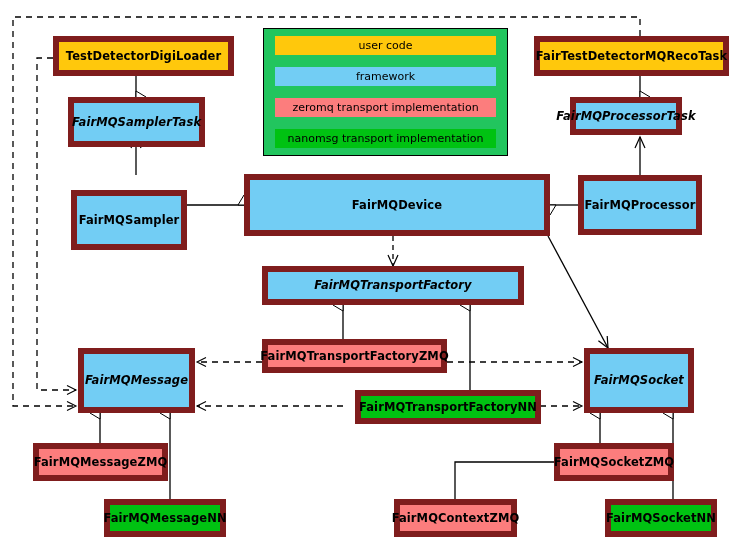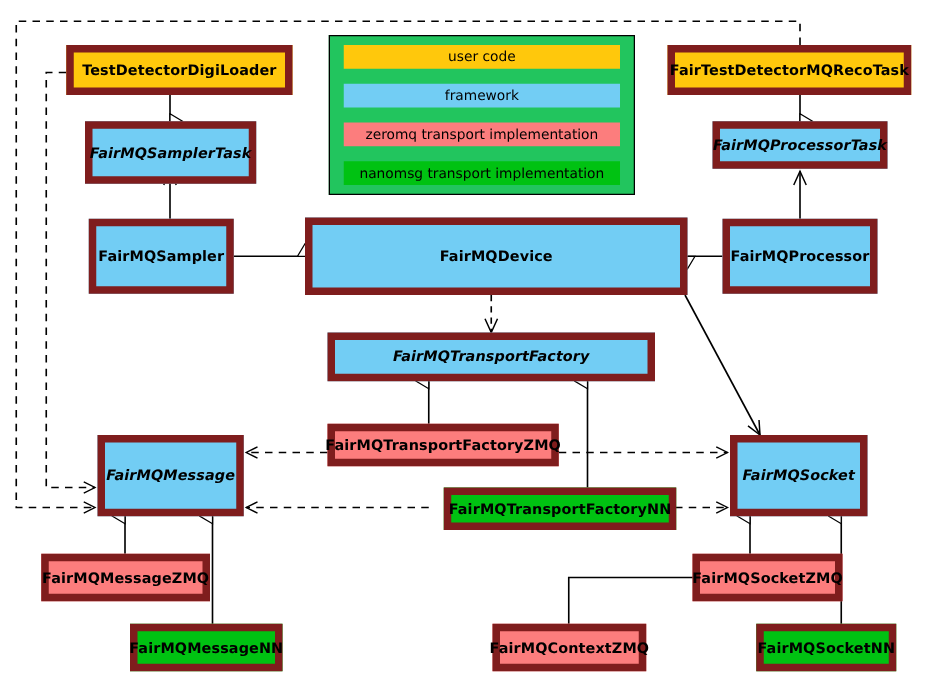--- a/index.html
+++ b/index.html
@@ -146,22 +146,22 @@
       <span>zeromq transport implementation</span>
     </div>
     <div class="legend-row c-nn">
       <span>nanomsg transport implementation</span>
     </div>
   </div>
 
   <div class="node c-user" style="left: 53px; top: 36px; width: 181px; height: 40px;">TestDetectorDigiLoader</div>
   <div class="node c-user" style="left: 534px; top: 36px; width: 195px; height: 40px;">FairTestDetectorMQRecoTask</div>
   <div class="node c-framework abstract" style="left: 68px; top: 97px; width: 137px; height: 50px;">FairMQSamplerTask</div>
-  <div class="node c-framework abstract" style="left: 570px; top: 97px; width: 140px; height: 38px;">FairMQProcessorTask</div>
-  <div class="node c-framework" style="left: 71px; top: 175px; width: 116px; height: 60px;">FairMQSampler</div>
+  <div class="node c-framework abstract" style="left: 570px; top: 97px; width: 112px; height: 38px;">FairMQProcessorTask</div>
+  <div class="node c-framework" style="left: 71px; top: 190px; width: 116px; height: 60px;">FairMQSampler</div>
   <div class="node c-framework" style="left: 244px; top: 174px; width: 306px; height: 62px;">FairMQDevice</div>
   <div class="node c-framework" style="left: 578px; top: 175px; width: 124px; height: 60px;">FairMQProcessor</div>
   <div class="node c-framework abstract" style="left: 262px; top: 266px; width: 262px; height: 39px;">FairMQTransportFactory</div>
   <div class="node c-zmq" style="left: 262px; top: 339px; width: 185px; height: 34px;">FairMQTransportFactoryZMQ</div>
   <div class="node c-nn" style="left: 343px; top: 390px; width: 186px; height: 34px; margin-left: 12px;">FairMQTransportFactoryNN</div>
   <div class="node c-framework abstract" style="left: 78px; top: 348px; width: 117px; height: 65px;">FairMQMessage</div>
   <div class="node c-framework abstract" style="left: 584px; top: 348px; width: 110px; height: 65px;">FairMQSocket</div>
   <div class="node c-zmq" style="left: 33px; top: 443px; width: 135px; height: 38px;">FairMQMessageZMQ</div>
   <div class="node c-nn" style="left: 104px; top: 499px; width: 122px; height: 38px;">FairMQMessageNN</div>
   <div class="node c-zmq" style="left: 394px; top: 499px; width: 123px; height: 38px;">FairMQContextZMQ</div>

